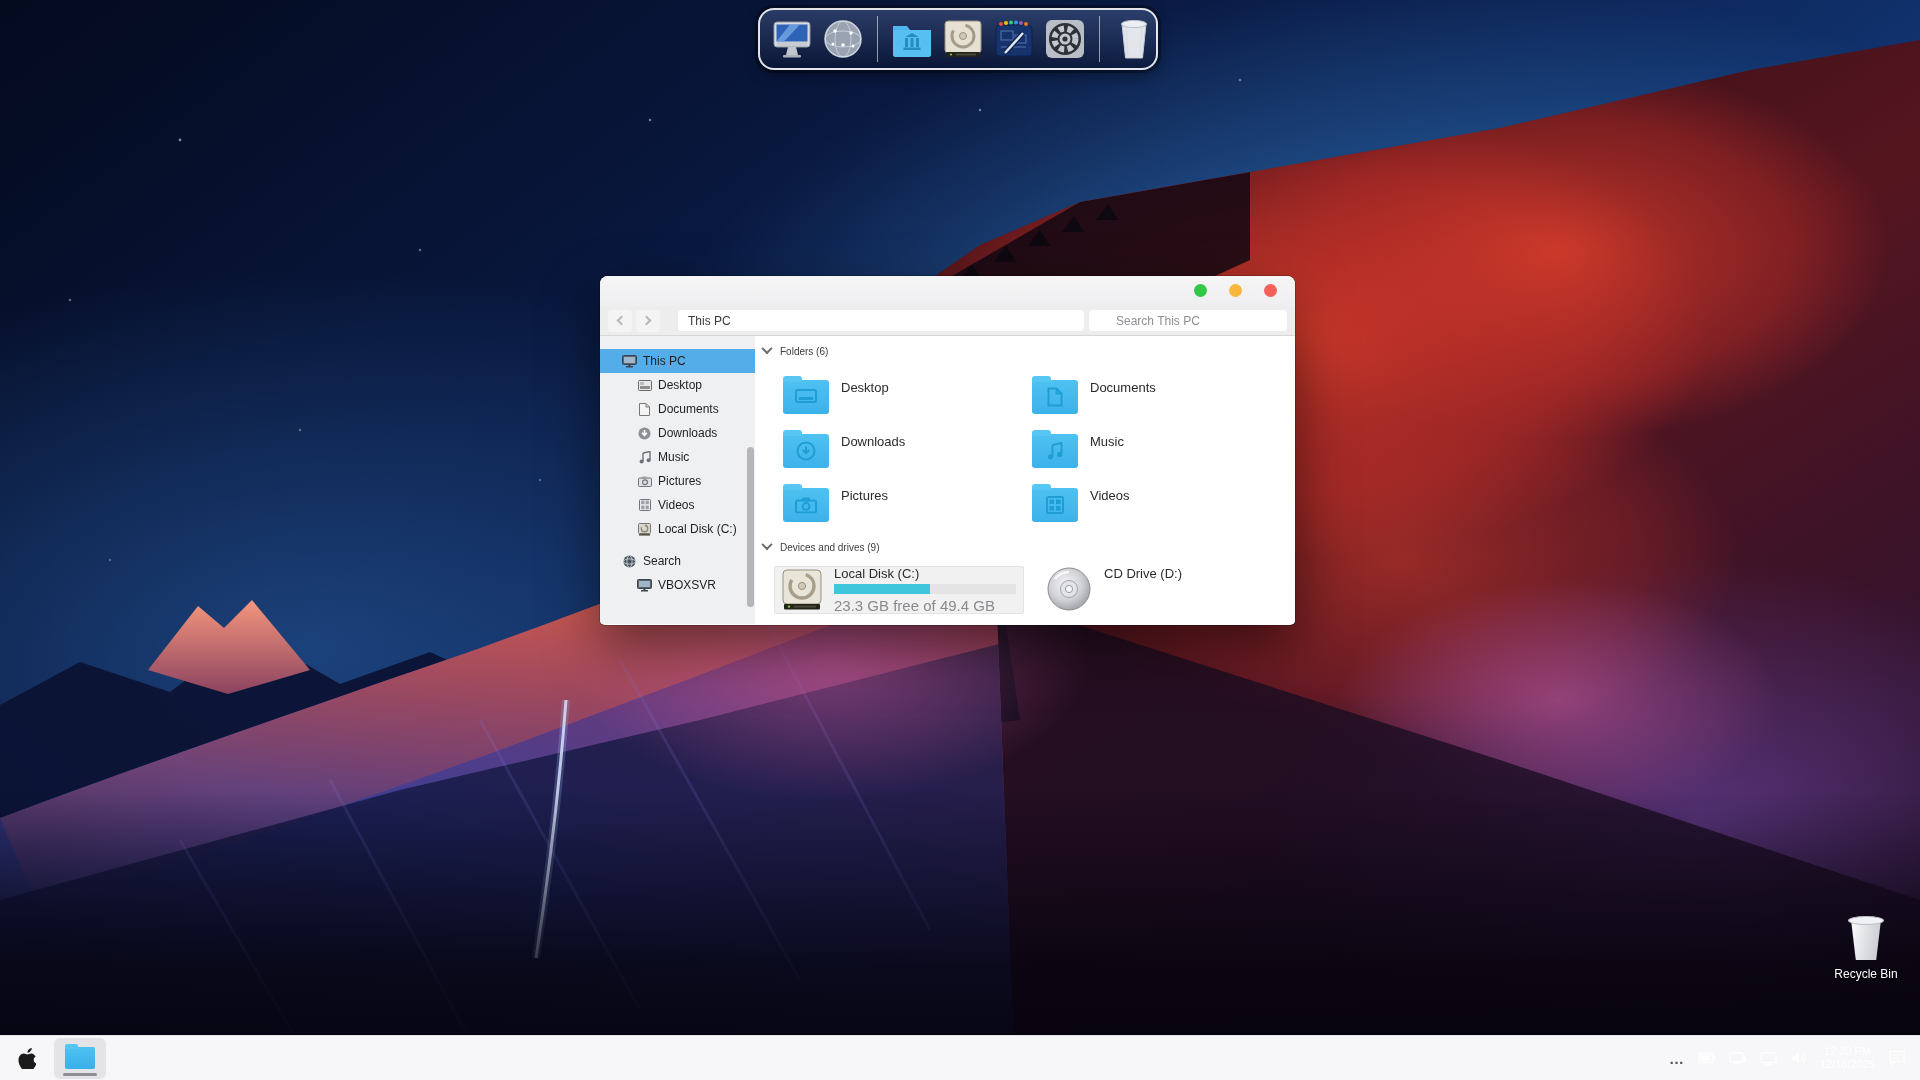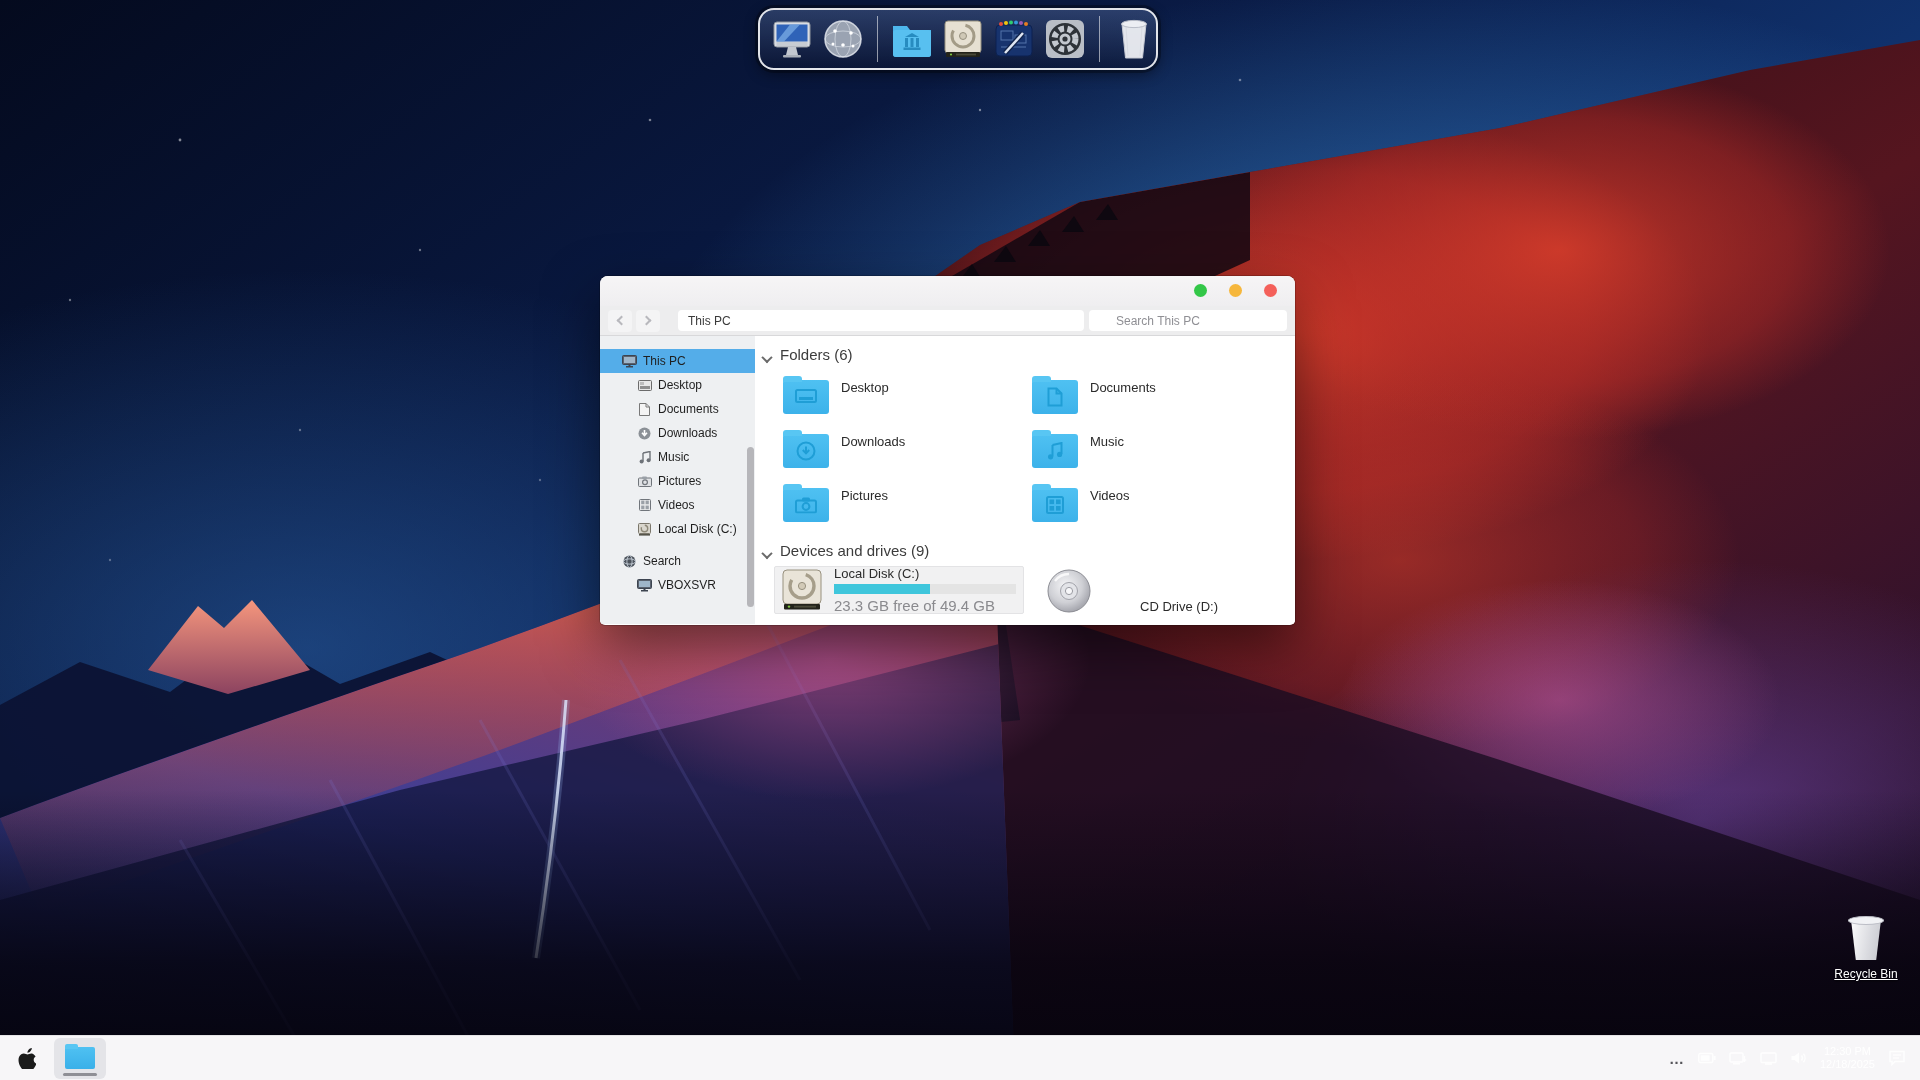--- a/index.html
+++ b/index.html
@@ -46,53 +46,53 @@
   .side-item.lv0 .sico { margin-left:22px; }
   .side-item.lv1 .sico { margin-left:37px; }
   .side-item span.lbl { margin-left:6px; white-space:nowrap; }
   .side-item.sel { background:#54ade9; }
   .side-gap { height:8px; }
   .side-scroll { position:absolute; right:1px; top:111px; width:7px; height:160px;
     background:#b6b6ba; border-radius:4px; }
 
   
   .content { position:relative; flex:1; background:#fff; font-size:12px; }
-  .grp-hdr { position:absolute; left:8px; display:flex; align-items:flex-end; color:#3c3c3c; font-size:15px; }
+  .grp-hdr { position:absolute; left:8px; display:flex; align-items:flex-start; color:#3c3c3c; font-size:10px; }
   .grp-chev { width:8px; height:8px; border-left:2px solid #6a6a6a; border-bottom:2px solid #6a6a6a;
     transform:rotate(-45deg) translate(1px,-1px); margin-right:9px; }
   .folders-grid { position:absolute; left:28px; top:40px; display:grid;
     grid-template-columns:249px 249px; grid-auto-rows:54px; }
   .fitem { display:flex; align-items:flex-start; cursor:default; }
   .fitem .flabel { margin-left:12px; margin-top:4px; color:#2b2b2b; font-size:13px; }
   .folder { position:relative; width:46px; height:34px; margin-top:4px;
     background:linear-gradient(#4fc1f2,#3cb2ea); border-radius:3px; flex:none; }
   .folder::before { content:""; position:absolute; left:0; top:-4px; width:19px; height:6px;
     background:#58c6f3; border-radius:3px 3px 0 0; }
   .folder svg { position:absolute; left:50%; top:50%; transform:translate(-50%,-50%); }
 
   .devices-row { position:absolute; left:19px; top:230px; display:flex; }
   .drive-tile { width:250px; height:48px; background:#f1f1f2; border:1px solid #e3e3e5;
     border-radius:2px; position:relative; display:flex; align-items:center; }
   .drive-text { margin-left:10px; }
   .dname { font-size:13px; color:#2b2b2b; }
   .dbar { width:182px; height:10px; background:#e4e4e4; margin-top:3px; }
   .dbar-fill { height:100%; background:#3fc6dc; }
   .dsub { font-size:15px; color:#8a8a8e; margin-top:3px; }
-  .cd-tile { margin-left:22px; width:220px; height:48px; display:flex; align-items:flex-end;gap:36px; }
+  .cd-tile { margin-left:22px; width:220px; height:48px; display:flex; align-items:flex-start; }
   .cd-tile .dname { margin-left:12px; }
 
   
   .recycle { position:absolute; left:1824px; top:916px; width:84px; text-align:center; cursor:default; }
   .trash-cup { position:relative; width:40px; height:46px; margin:0 auto; }
   .cup-body { position:absolute; left:3px; top:4px; width:34px; height:40px;
     background:linear-gradient(100deg,#ffffff,#d9dadf 60%,#c3c4ca);
     clip-path:polygon(6% 0%, 94% 0%, 80% 100%, 20% 100%); }
   .cup-rim { position:absolute; left:2px; top:0; width:36px; height:9px; border-radius:50%;
     background:#f1f2f5; border:1px solid #bcbec6; }
-  .recycle .rlabel { margin-top:5px; font-size:12px; color:#fff; text-shadow:0 1px 2px rgba(0,0,0,.85);text-decoration:underline; }
+  .recycle .rlabel { margin-top:5px; font-size:12px; color:#fff; text-shadow:0 1px 2px rgba(0,0,0,.85); }
 
   
   .taskbar { position:absolute; left:0; bottom:0; width:1920px; height:45px;
     background:#f7f6f8; border-top:1px solid rgba(0,0,0,.07);
     display:flex; align-items:center; }
   .tb-apple { margin-left:14px; width:26px; height:30px; display:flex; align-items:center; justify-content:center; }
   .tb-explorer { position:relative; margin-left:14px; width:52px; height:41px; border-radius:6px;
     background:#e4e4e8; display:flex; align-items:center; justify-content:center; }
   .tb-explorer .runline { position:absolute; bottom:3px; left:9px; right:9px; height:3px;
     background:#8f8f95; border-radius:2px; }

